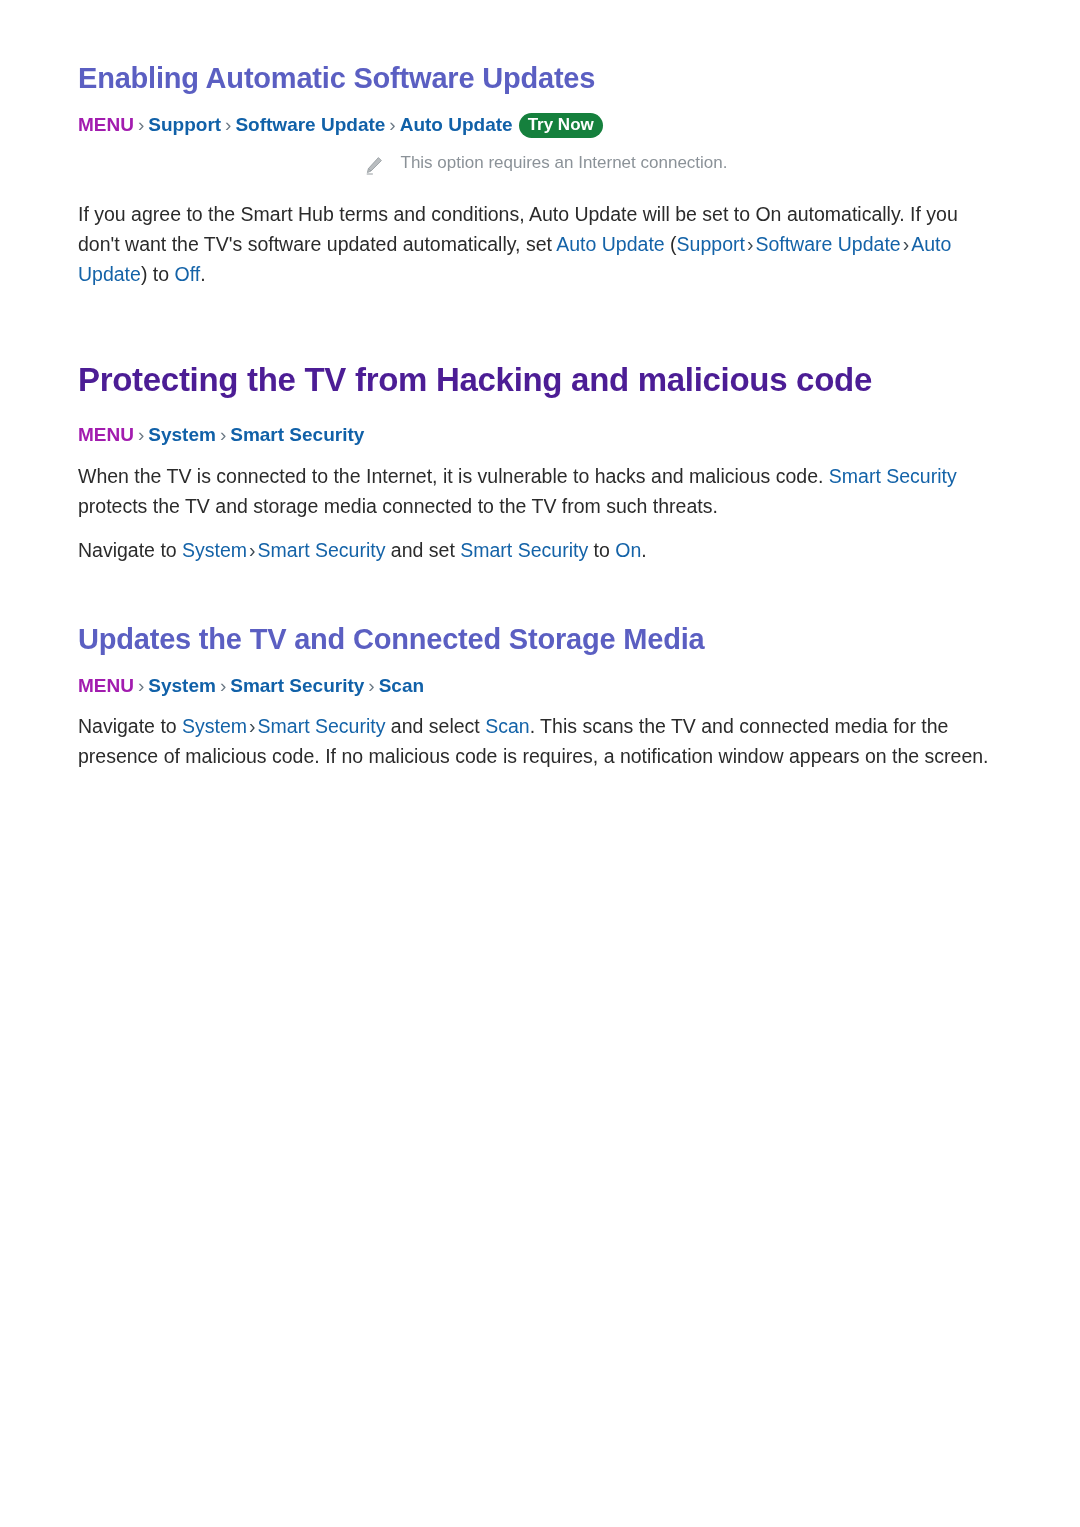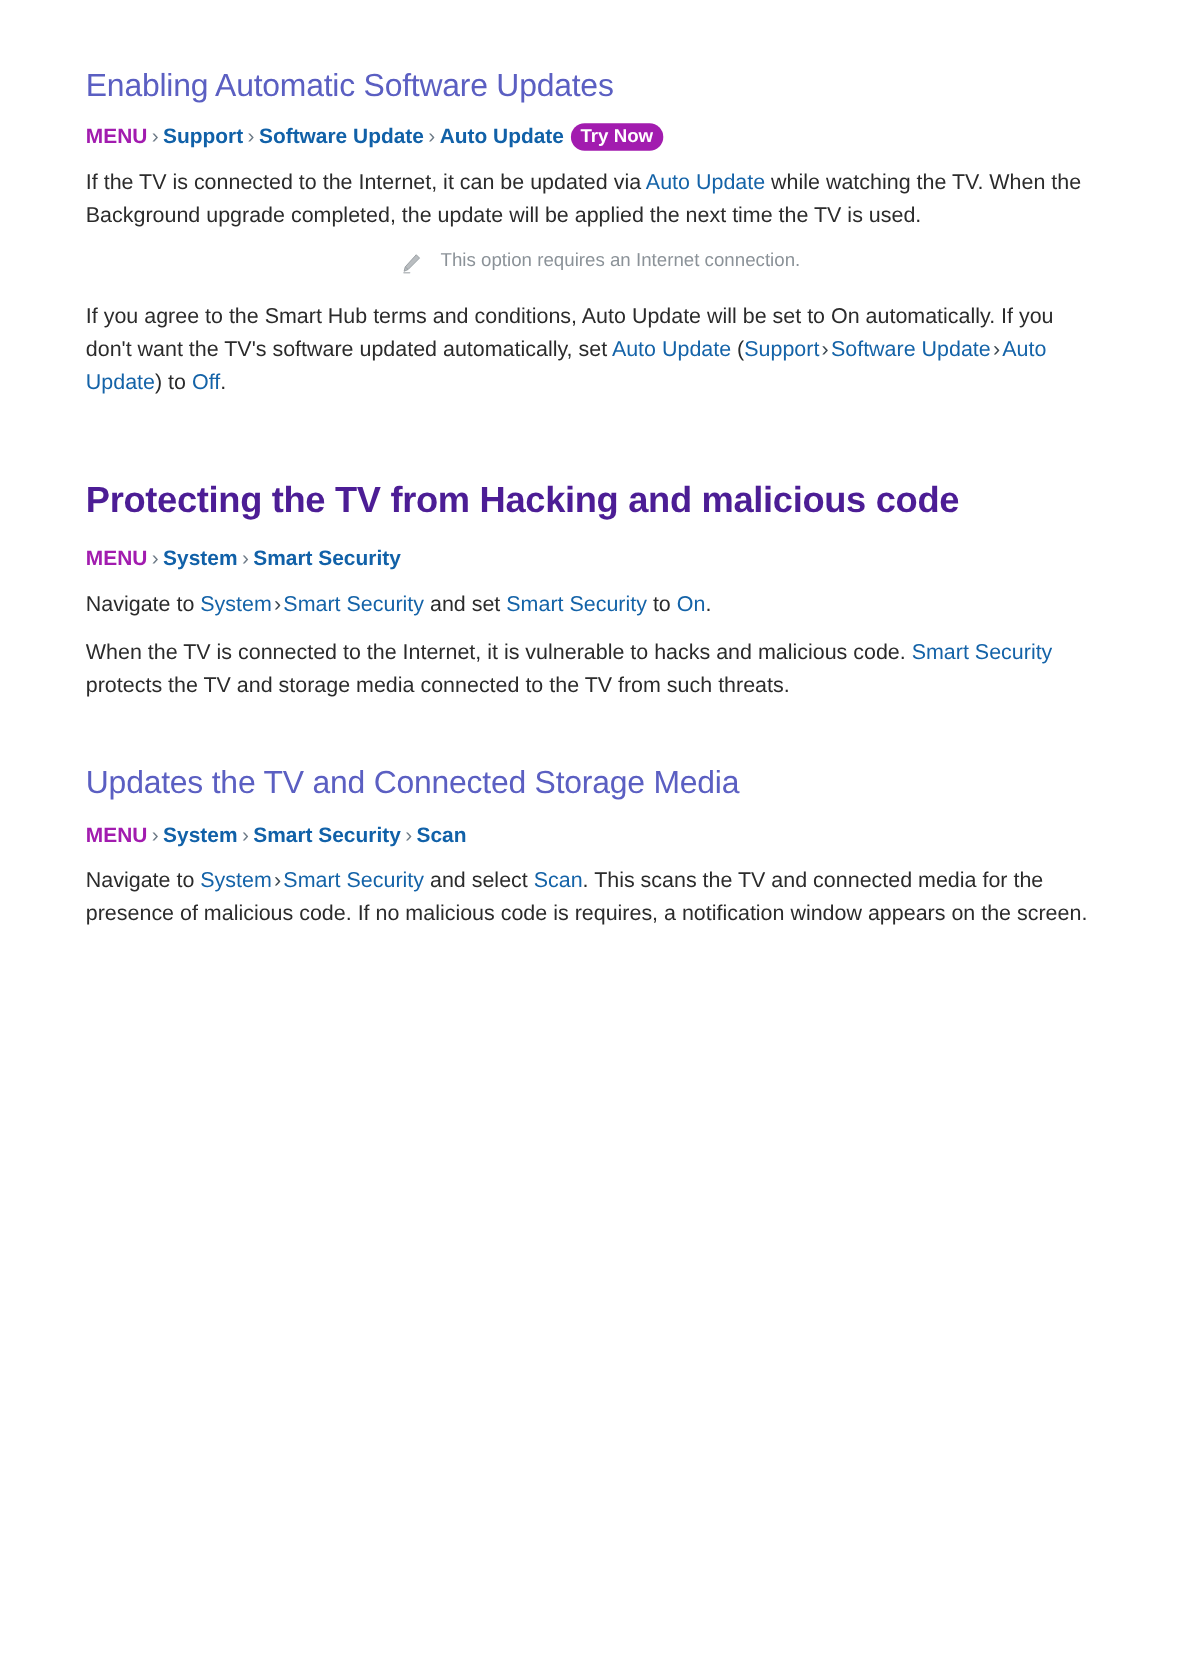--- a/index.html
+++ b/index.html
@@ -20,21 +20,21 @@
     box-sizing: border-box;
     width: 1080px;
     height: 1527px;
     padding: 62px 78px 0 78px;
     background: #ffffff;
   }
 
   
   .h2 {
     font-size: 29px;
-    font-weight: normal;
+    font-weight: bold;
     color: #5b5fc2;
     letter-spacing: -0.2px;
     margin: 0 0 16px 0;
     line-height: 1.15;
   }
 
   .h1 {
     font-size: 33px;
     font-weight: bold;
     color: #4c1d95;
@@ -53,21 +53,21 @@
   }
   .menupath .menu-root { color: #a21caf; }
   .menupath .crumb { color: #1161a8; }
   .menupath .sep {
     color: #6d7a86;
     font-weight: normal;
     padding: 0 4px;
   }
   .badge-trynow {
     display: inline-block;
-    background: #a21caf;
+    background: #15803d;
     color: #ffffff;
     font-size: 17px;
     font-weight: bold;
     border-radius: 999px;
     padding: 2px 9px 3px 9px;
     margin-left: 6px;
     position: relative;
     top: -1px;
     line-height: 1.2;
     vertical-align: middle;
@@ -119,23 +119,20 @@
 <div class="page">
 
   <section>
 
     <h2 class="h2">Enabling Automatic Software Updates</h2>
 
     <div class="menupath">
       <span class="menu-root">MENU</span><span class="sep">›</span><span class="crumb">Support</span><span class="sep">›</span><span class="crumb">Software Update</span><span class="sep">›</span><span class="crumb">Auto Update</span><span class="badge-trynow">Try Now</span>
     </div>
 
-    <p class="body">
-      <span>If the TV is connected to the Internet, it can be updated via </span><span class="lnk">Auto Update</span><span> while watching the TV. When the Background upgrade completed, the update will be applied the next time the TV is used.</span>
-    </p>
 
     <div class="note">
       <span class="note-icon">
         <svg width="22" height="22" viewBox="0 0 22 22" xmlns="http://www.w3.org/2000/svg" aria-hidden="true">
           <path d="M15.4 2.6 L18.4 5.6 L8.0 16.0 L4.4 17.6 L5.4 13.6 Z" fill="#b9bdc0" stroke="#9aa0a4" stroke-width="0.9" stroke-linejoin="round"></path>
           <path d="M5.4 13.6 L8.0 16.0" stroke="#9aa0a4" stroke-width="0.9"></path>
           <path d="M4.2 19.0 L9.4 19.0" stroke="#b9bdc0" stroke-width="1.3" stroke-linecap="round"></path>
         </svg>
       </span>
       <span class="note-text">This option requires an Internet connection.</span>
@@ -150,25 +147,25 @@
 
   <section>
 
     <h1 class="h1">Protecting the TV from Hacking and malicious code</h1>
 
     <div class="menupath">
       <span class="menu-root">MENU</span><span class="sep">›</span><span class="crumb">System</span><span class="sep">›</span><span class="crumb">Smart Security</span>
     </div>
 
     <p class="body">
-      <span>Navigate to </span><span class="lnk">System</span><span class="sep-inline">›</span><span class="lnk">Smart Security</span><span> and set </span><span class="lnk">Smart Security</span><span> to </span><span class="lnk">On</span><span>.</span>
+      <span>When the TV is connected to the Internet, it is vulnerable to hacks and malicious code. </span><span class="lnk">Smart Security</span><span> protects the TV and storage media connected to the TV from such threats.</span>
     </p>
 
     <p class="body">
-      <span>When the TV is connected to the Internet, it is vulnerable to hacks and malicious code. </span><span class="lnk">Smart Security</span><span> protects the TV and storage media connected to the TV from such threats.</span>
+      <span>Navigate to </span><span class="lnk">System</span><span class="sep-inline">›</span><span class="lnk">Smart Security</span><span> and set </span><span class="lnk">Smart Security</span><span> to </span><span class="lnk">On</span><span>.</span>
     </p>
   </section>
 
   <div class="section-gap-md"></div>
 
   <section>
 
     <h2 class="h2">Updates the TV and Connected Storage Media</h2>
 
     <div class="menupath">

